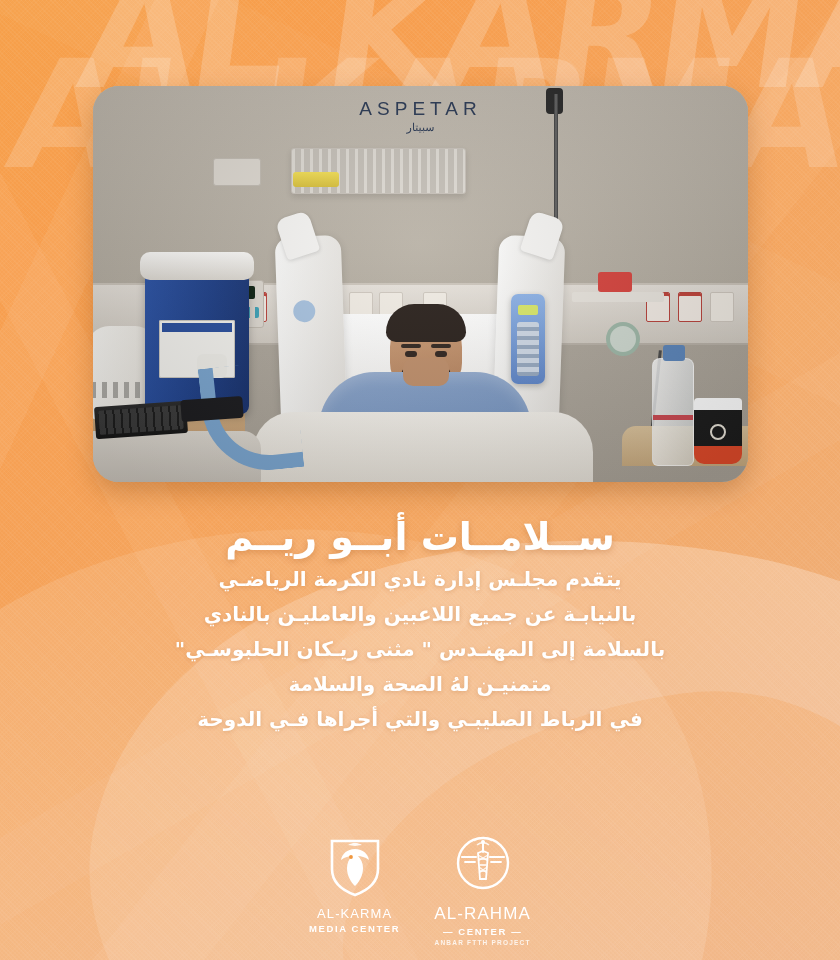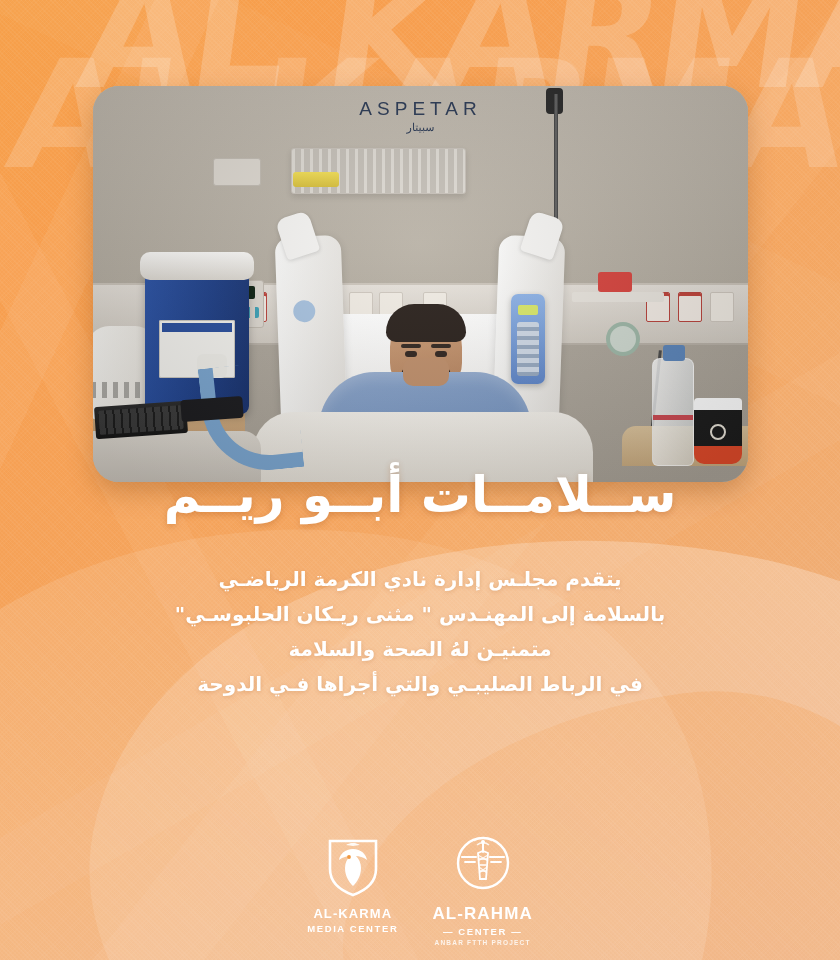--- a/index.html
+++ b/index.html
@@ -391,27 +391,27 @@
 
   .photo-glow{
     position:absolute; inset:0;
     background:radial-gradient(ellipse at 50% 40%, rgba(255,255,255,.06), rgba(0,0,0,.14) 92%);
     pointer-events:none;
   }
 
   
   .headline{
     position:absolute;
-    left:0; right:0; top:466px;
+    left:0; right:0; top:515px;
     text-align:center;
     color:#ffffff;
     direction:rtl;
     font-family:"DejaVu Sans", sans-serif;
     font-weight:bold;
-    font-size:50px;
+    font-size:38px;
     letter-spacing:1px;
     line-height:1.18;
     text-shadow:0 2px 6px rgba(150,70,10,.28);
   }
 
   .body-copy{
     position:absolute;
     left:90px; right:90px; top:562px;
     text-align:center;
     direction:rtl;
@@ -435,21 +435,21 @@
     direction:ltr;
   }
   .logo{
     display:flex; flex-direction:column; align-items:center;
     color:#ffffff;
     font-family:"Liberation Sans", sans-serif;
   }
   .logo-mark{ display:block; }
 
   .logo-name{
-    font-size:13px; font-weight:bold; letter-spacing:1.1px; margin-top:5px;
+    font-size:13px; font-weight:normal; letter-spacing:1.1px; margin-top:5px;
   }
   .logo-sub{
     font-size:9.5px; font-weight:bold; letter-spacing:1.6px; margin-top:2px;
   }
   .logo-sub2{
     font-size:6.5px; font-weight:bold; letter-spacing:1.2px; margin-top:2px;
     color:rgba(255,255,255,.82);
   }
   .logo-rahma .logo-name{ font-size:17px; }
 </style>
@@ -566,20 +566,21 @@
       </div>
 
       <div class="photo-glow"></div>
     </div>
   </div>
 
   <div class="headline">ســلامــات أبــو ريــم</div>
 
   <div class="body-copy">
     <span class="line">يتقدم مجلـس إدارة نادي الكرمة الرياضـي</span>
+    <span class="line">بالنيابـة عن جميع اللاعبين والعامليـن بالنادي</span>
     <span class="line">بالسلامة إلى المهنـدس " مثنى ريـكان  الحلبوسـي"</span>
     <span class="line">متمنيـن لهُ الصحة والسلامة</span>
     <span class="line">في الرباط الصليبـي والتي أجراها فـي الدوحة</span>
   </div>
 
   <div class="footer-logos">
 
     <div class="logo logo-karma">
       <span class="logo-mark">
         <svg width="54" height="62" viewBox="0 0 54 62" aria-hidden="true">

